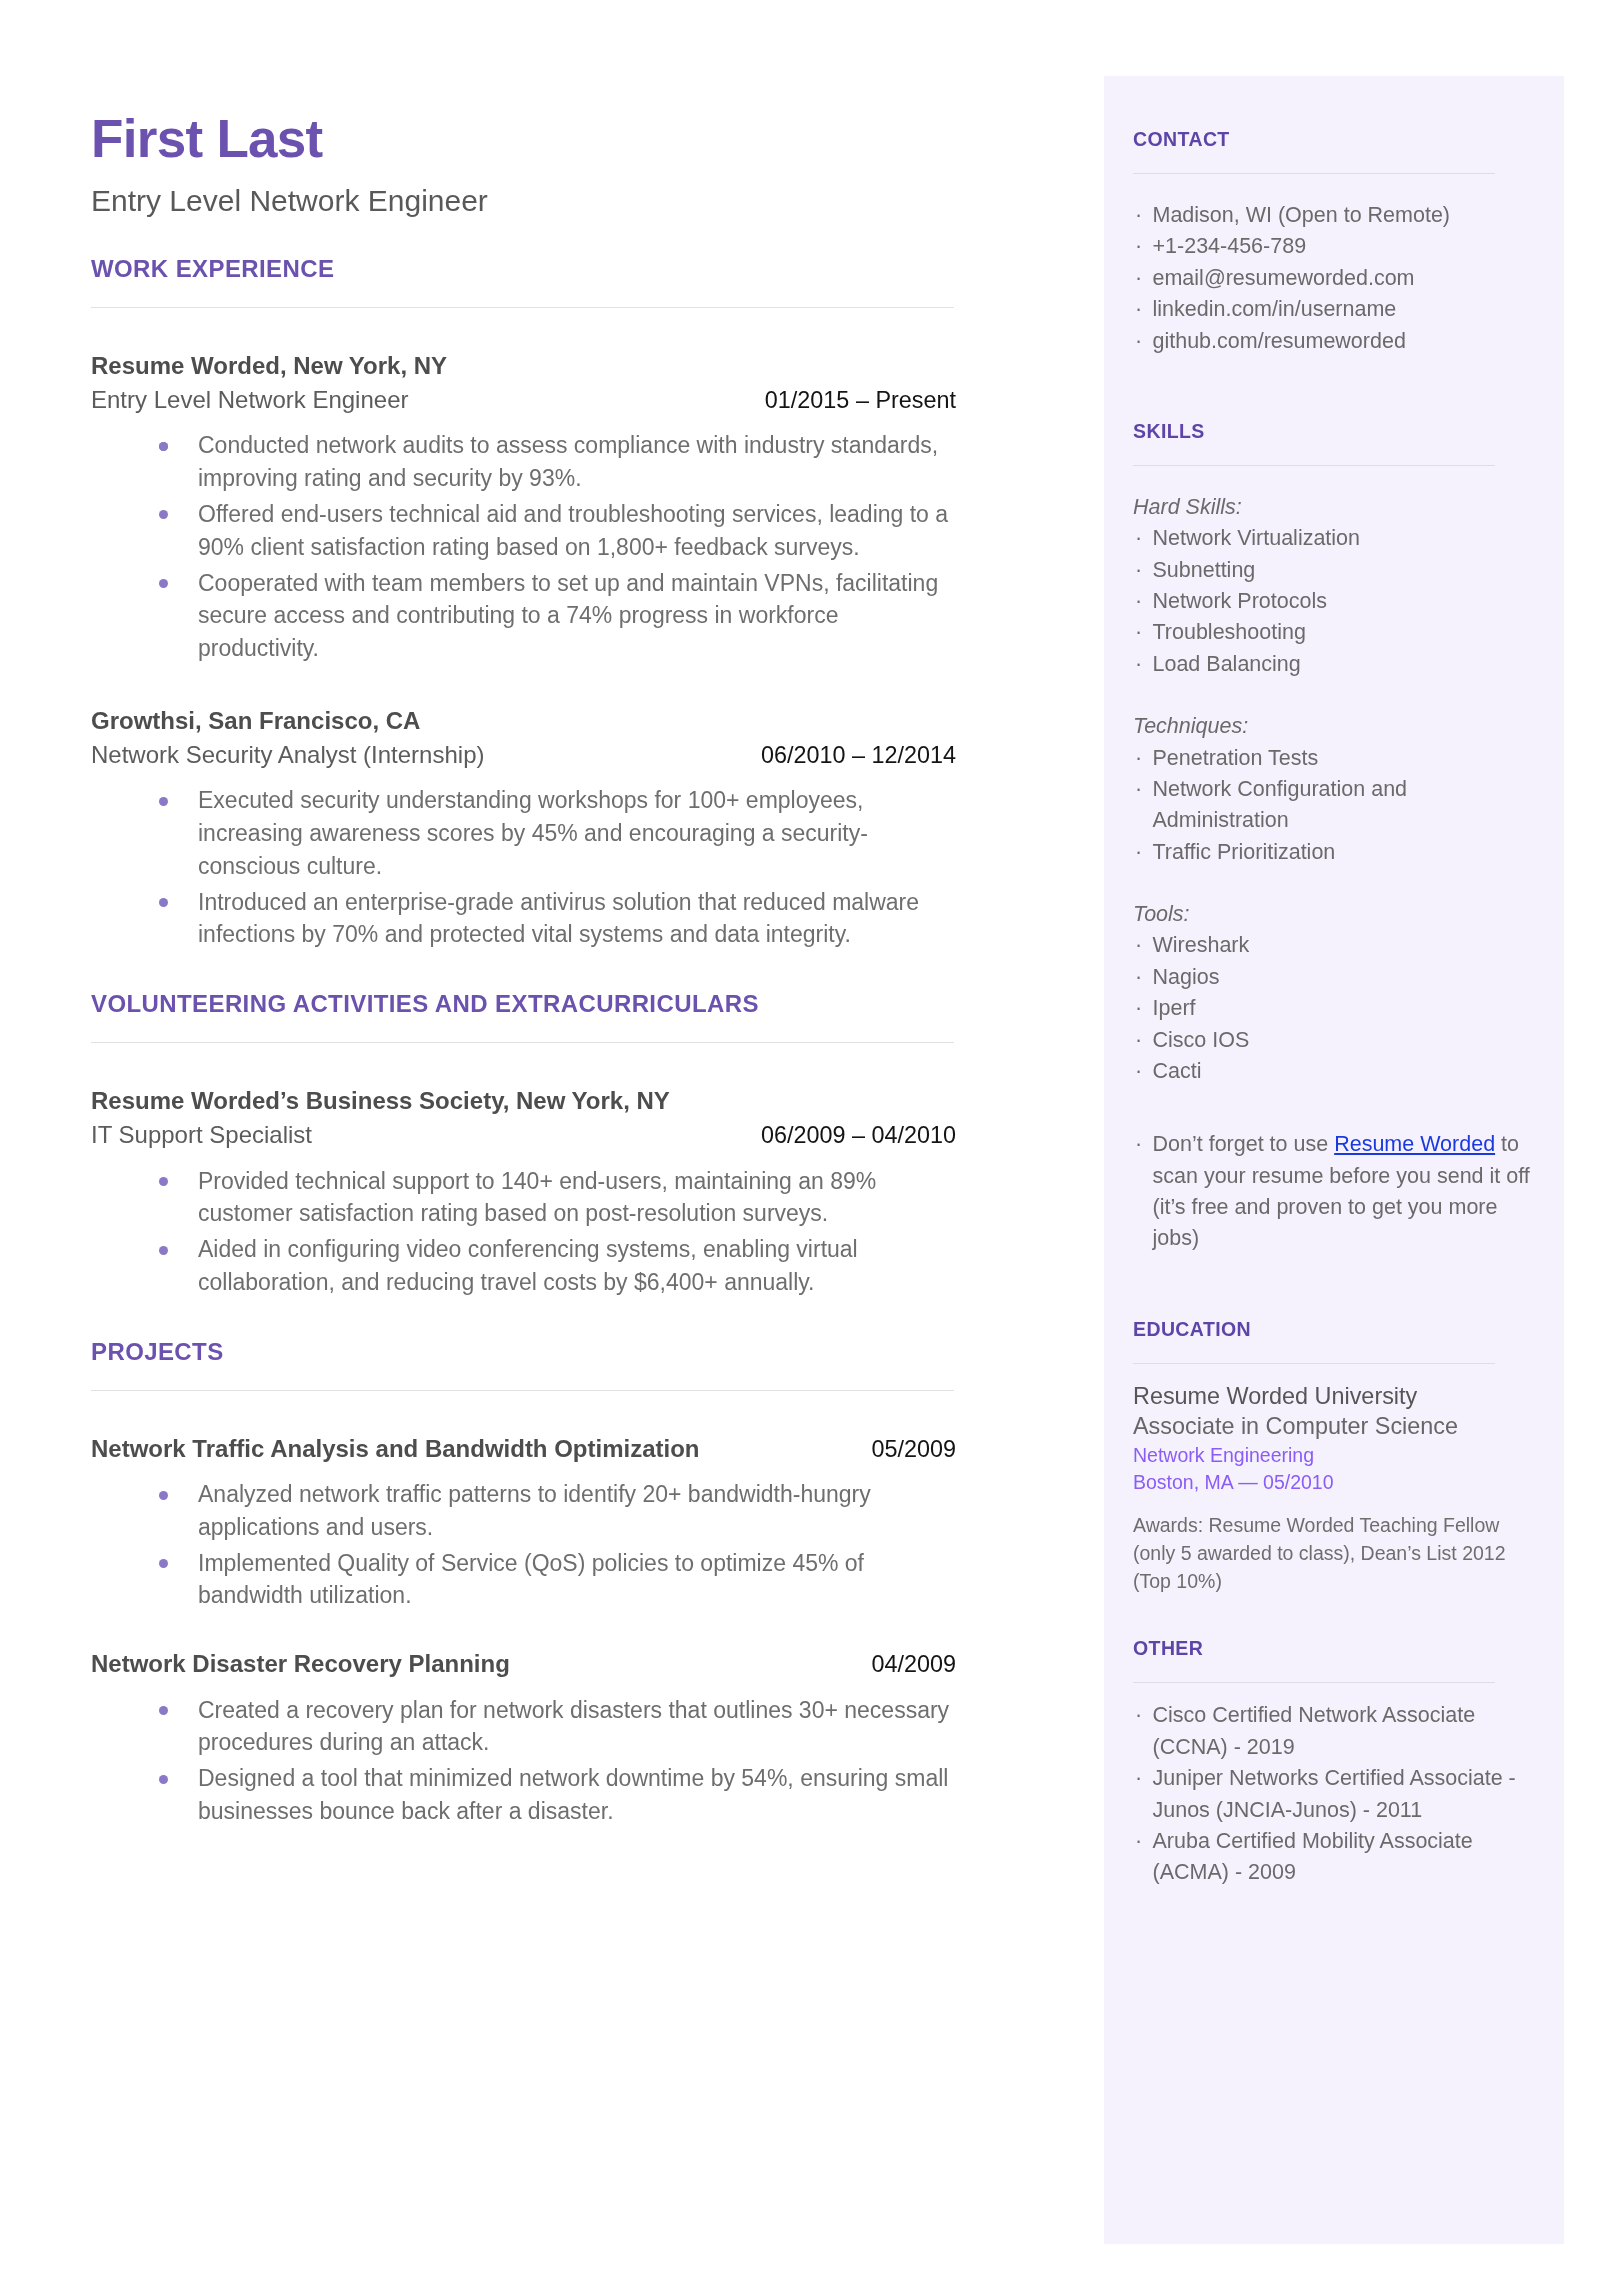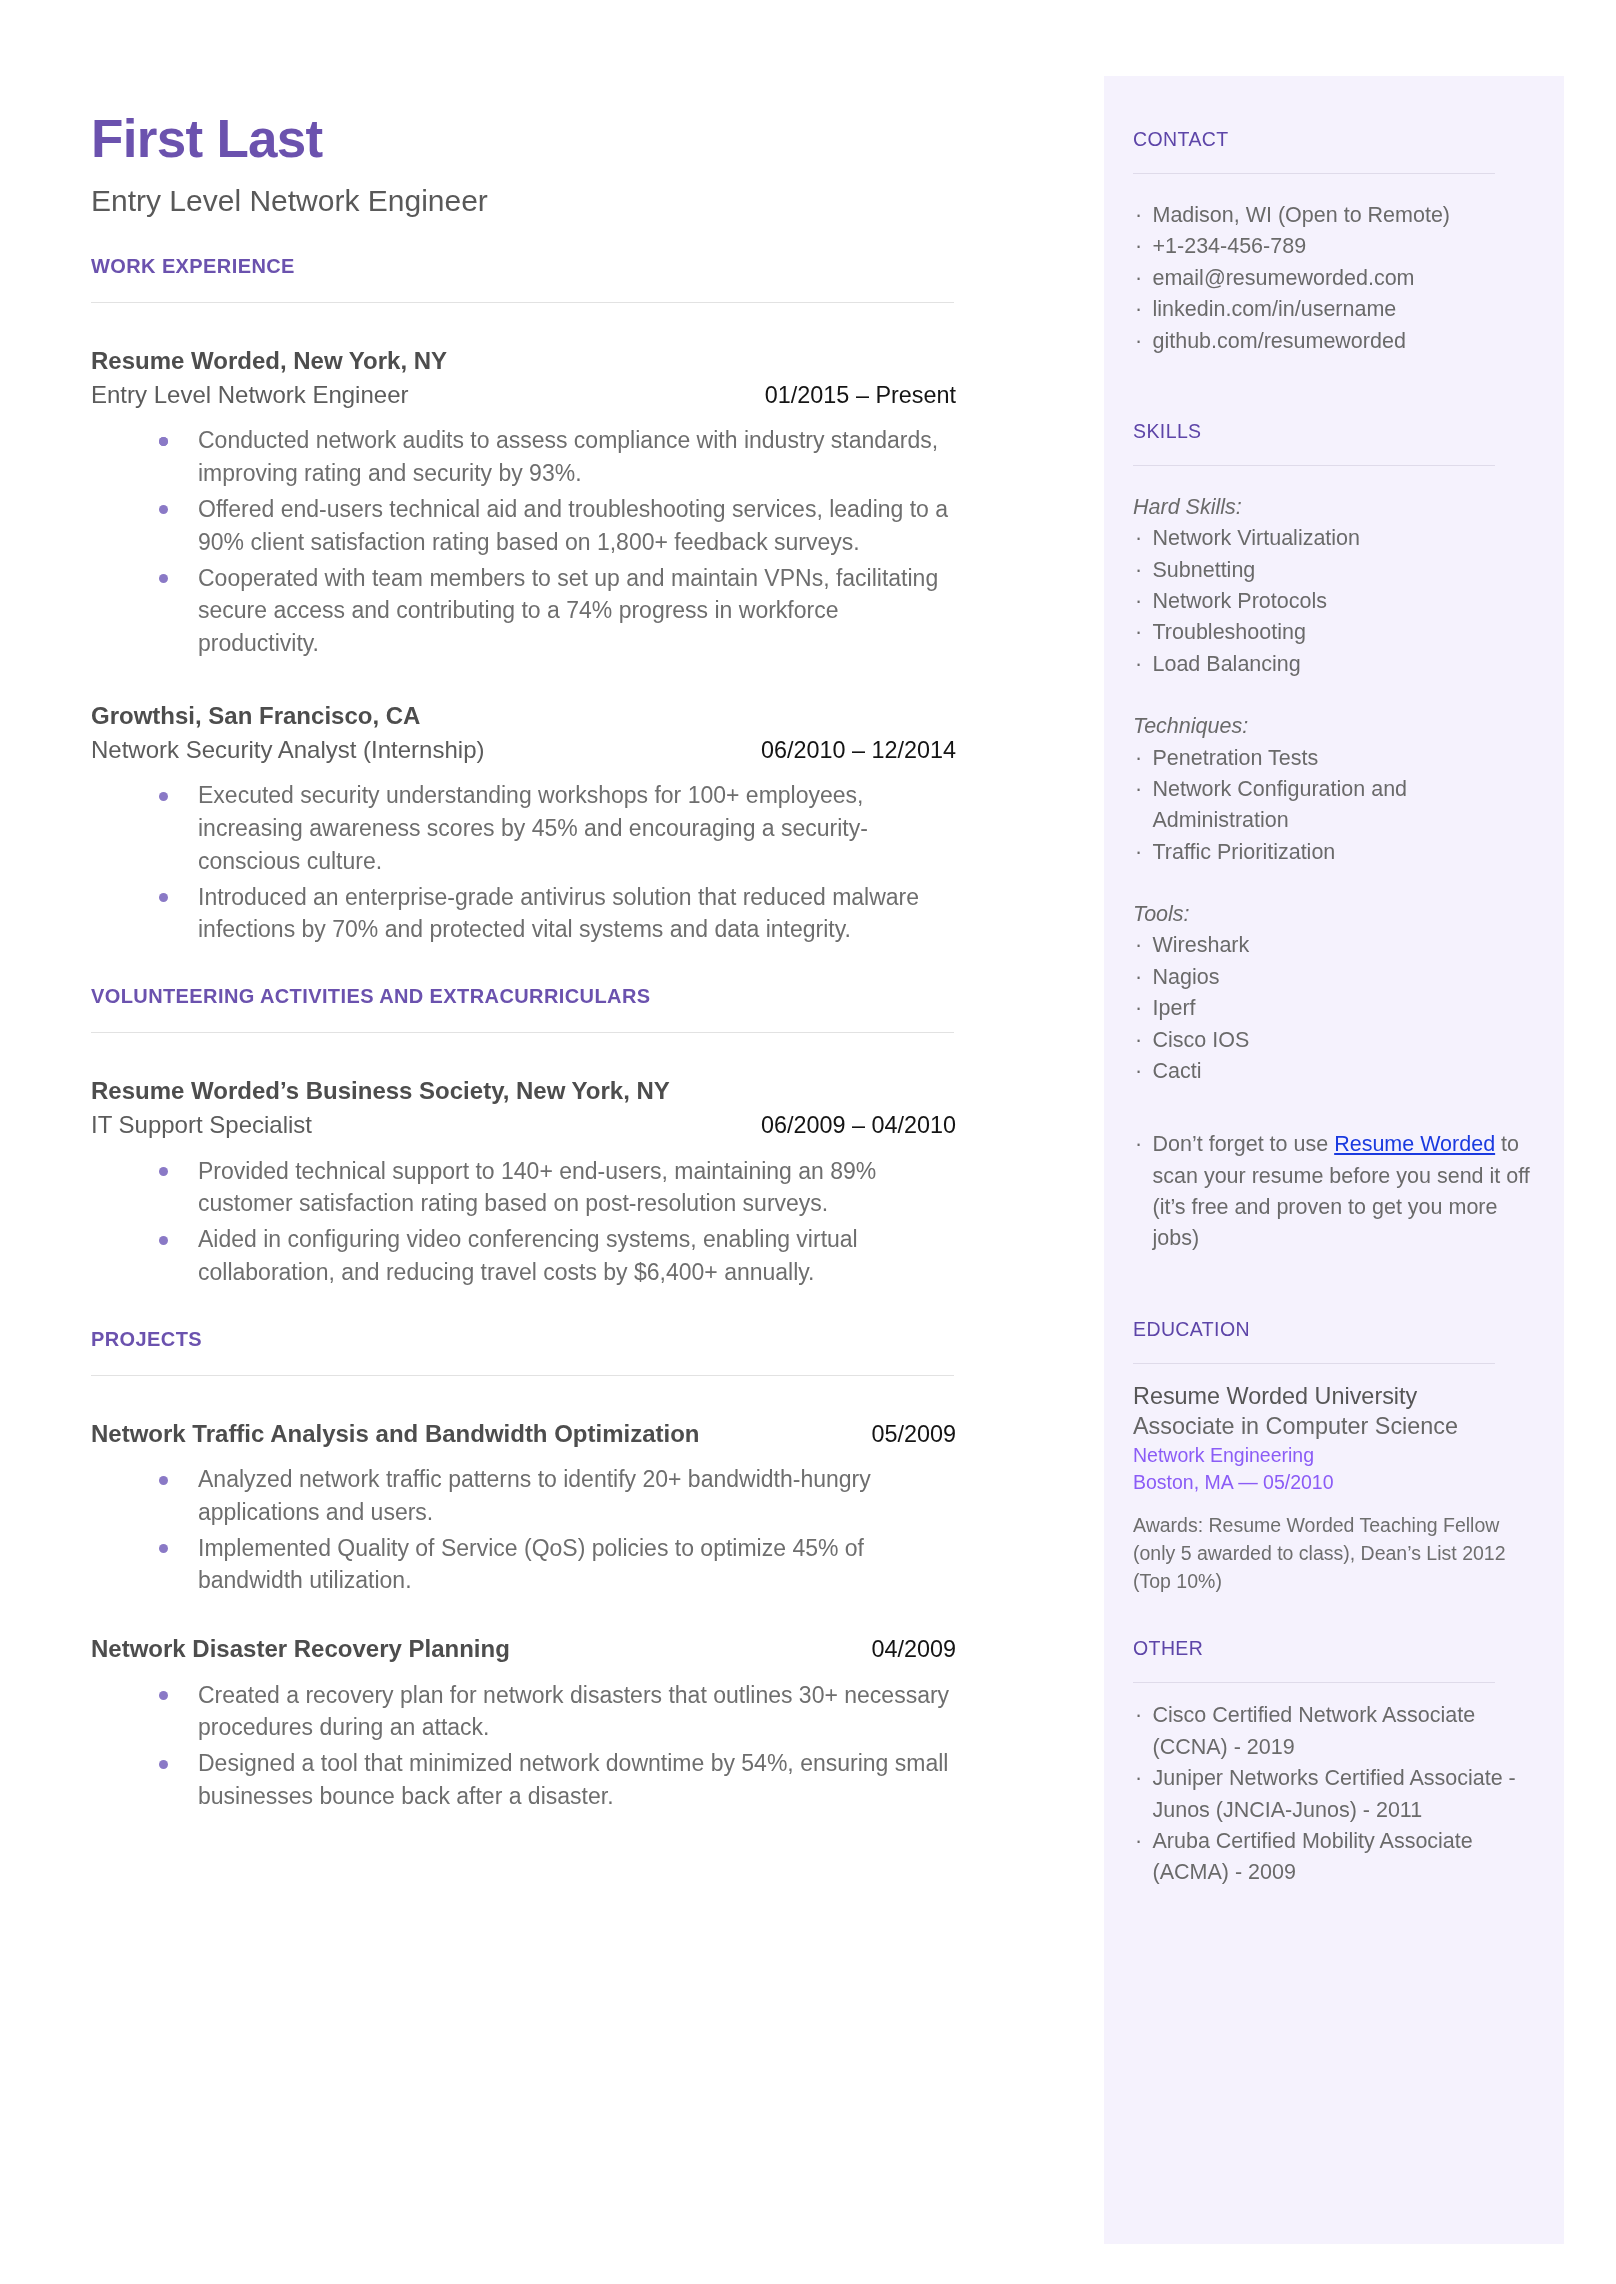--- a/index.html
+++ b/index.html
@@ -35,21 +35,21 @@
   }
   .headline {
     font-size: 30px;
     color: #595959;
     font-weight: 400;
     margin-top: 18px;
     line-height: 1.2;
   }
 
   .section-title {
-    font-size: 20px;
+    font-size: 24px;
     font-weight: bold;
     color: #6B52AE;
     letter-spacing: 0.4px;
     text-transform: uppercase;
   }
   .section-rule {
     border-bottom: 1.3px solid #e2e2e2;
     width: 863px;
     margin-top: 24px;
   }
@@ -130,21 +130,21 @@
     left: 1104px;
     top: 76px;
     width: 460px;
     height: 2168px;
     background: #F5F2FD;
   }
   .sb-inner { padding: 0 25px 0 29px; }
 
   .sb-title {
     font-size: 19.5px;
-    font-weight: normal;
+    font-weight: bold;
     color: #5D45A8;
     letter-spacing: 0.4px;
     text-transform: uppercase;
   }
   .sb-rule {
     border-bottom: 1.3px solid #dfdbea;
     margin-top: 22px;
     width: 362px;
   }
 

